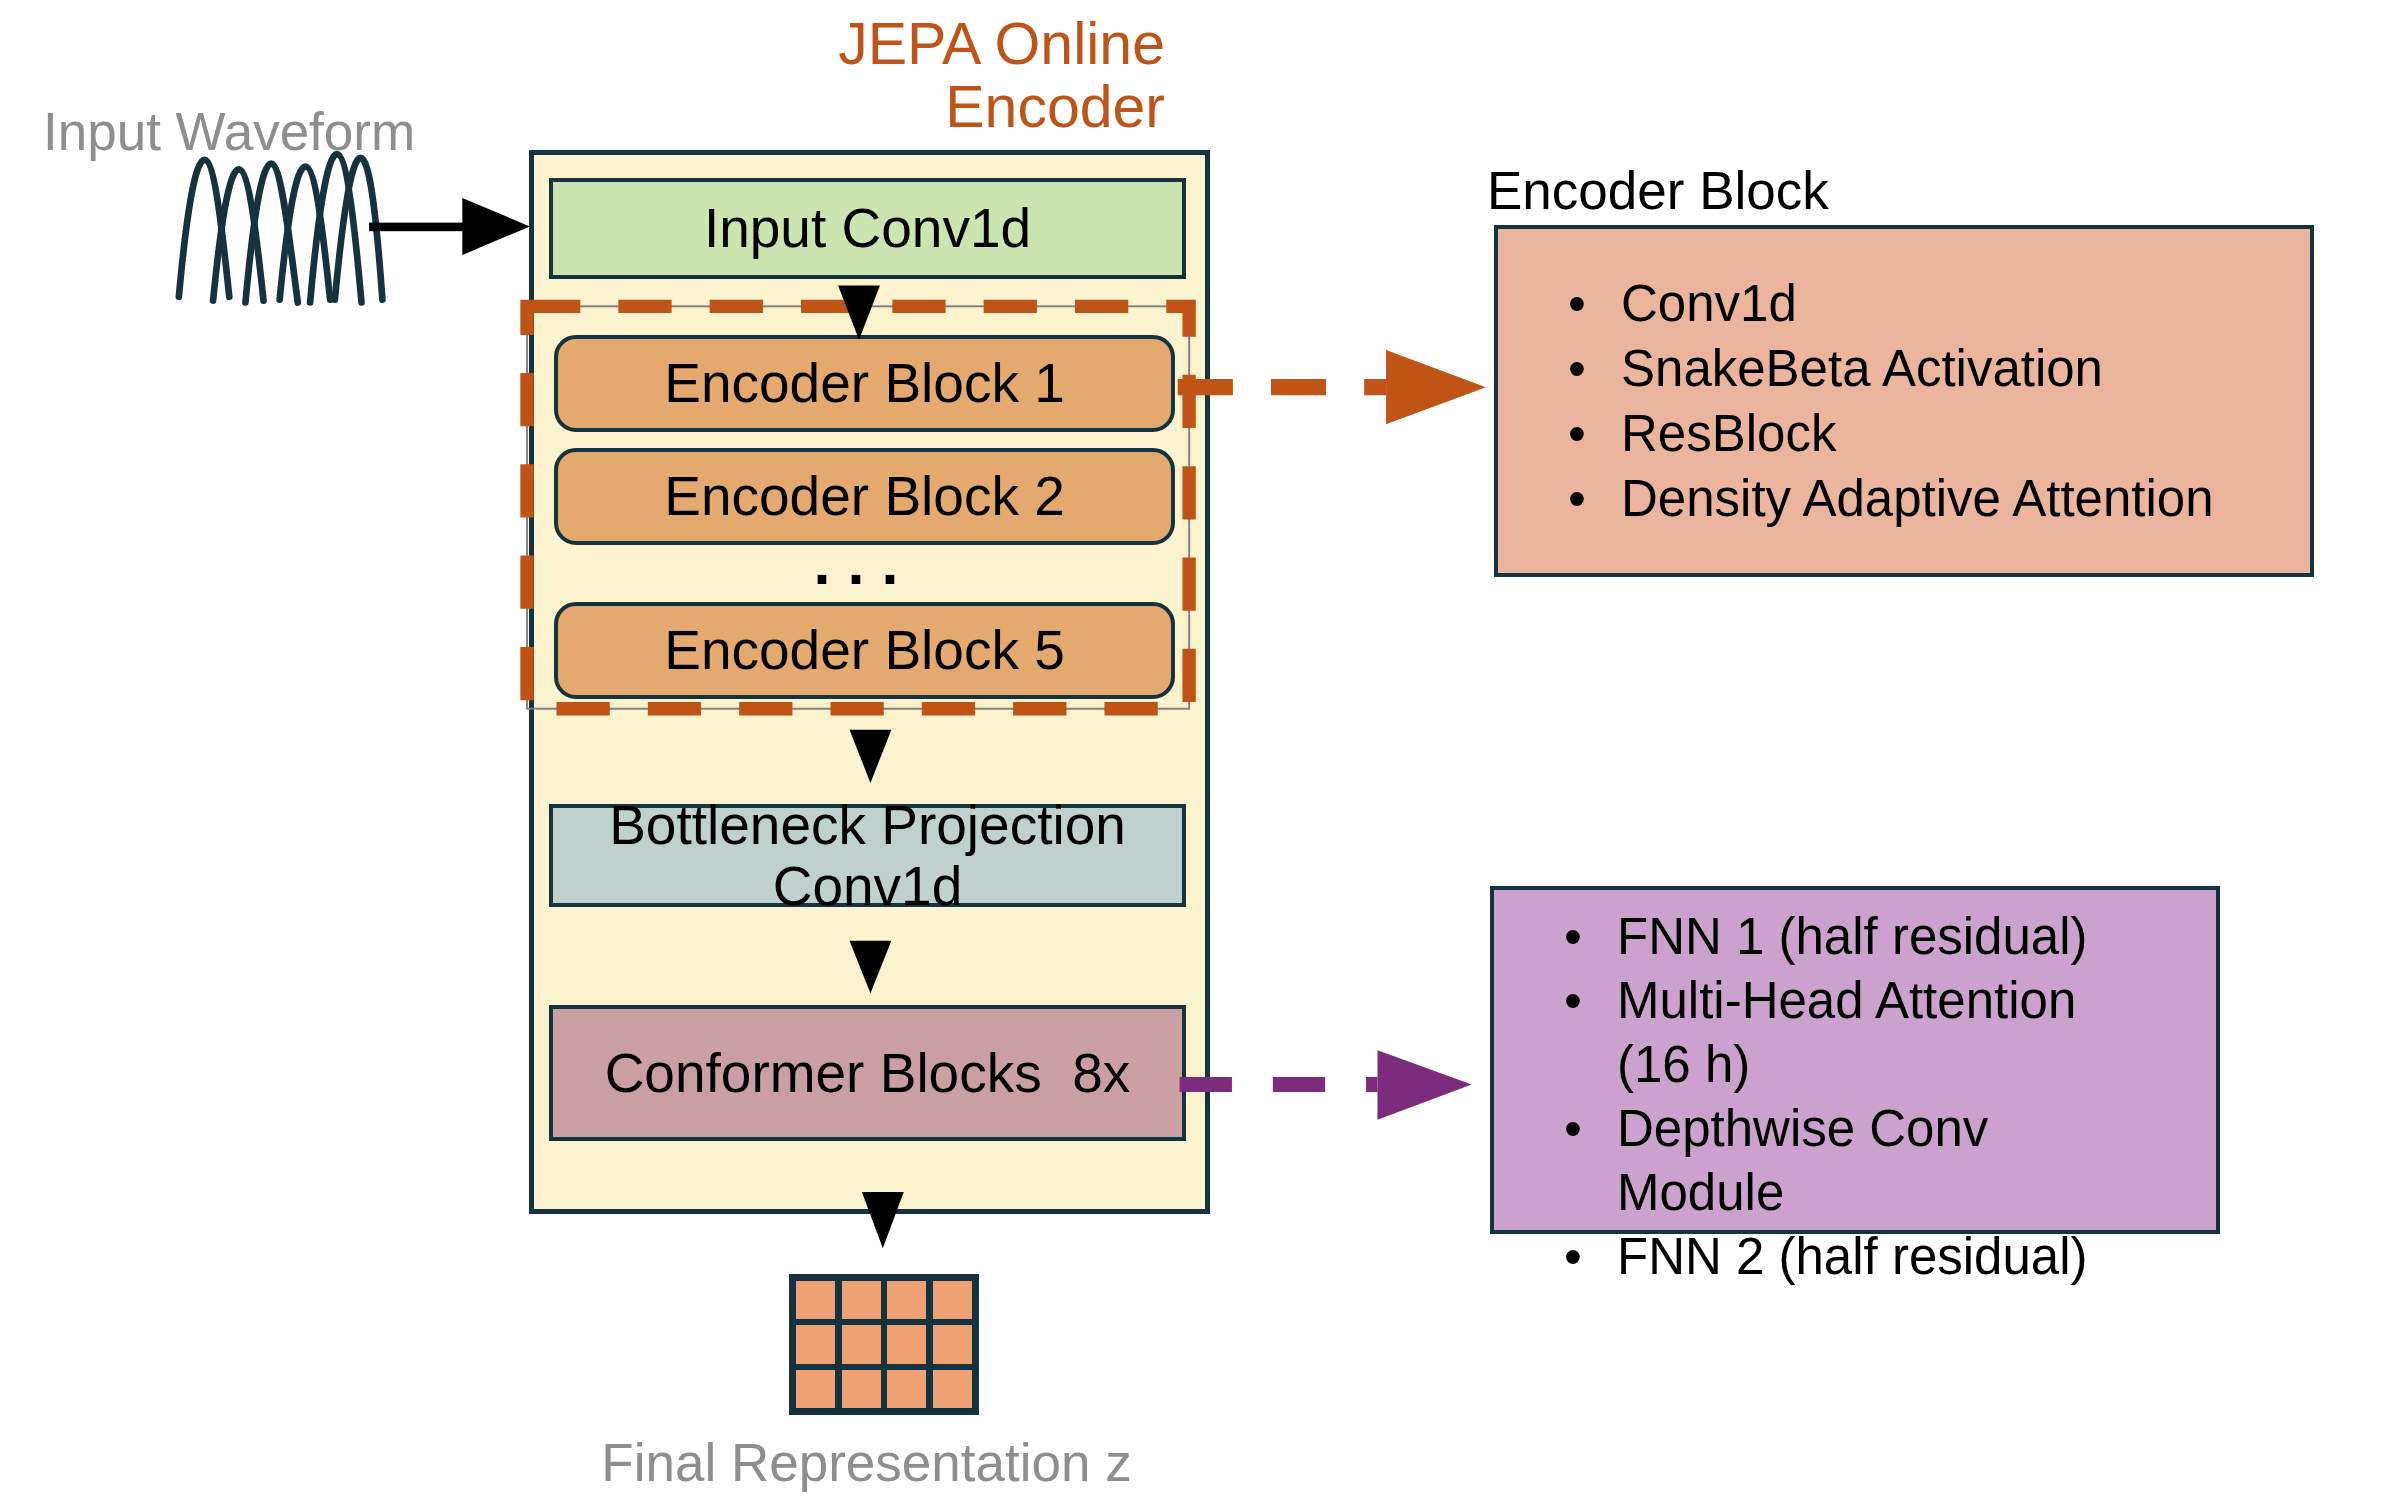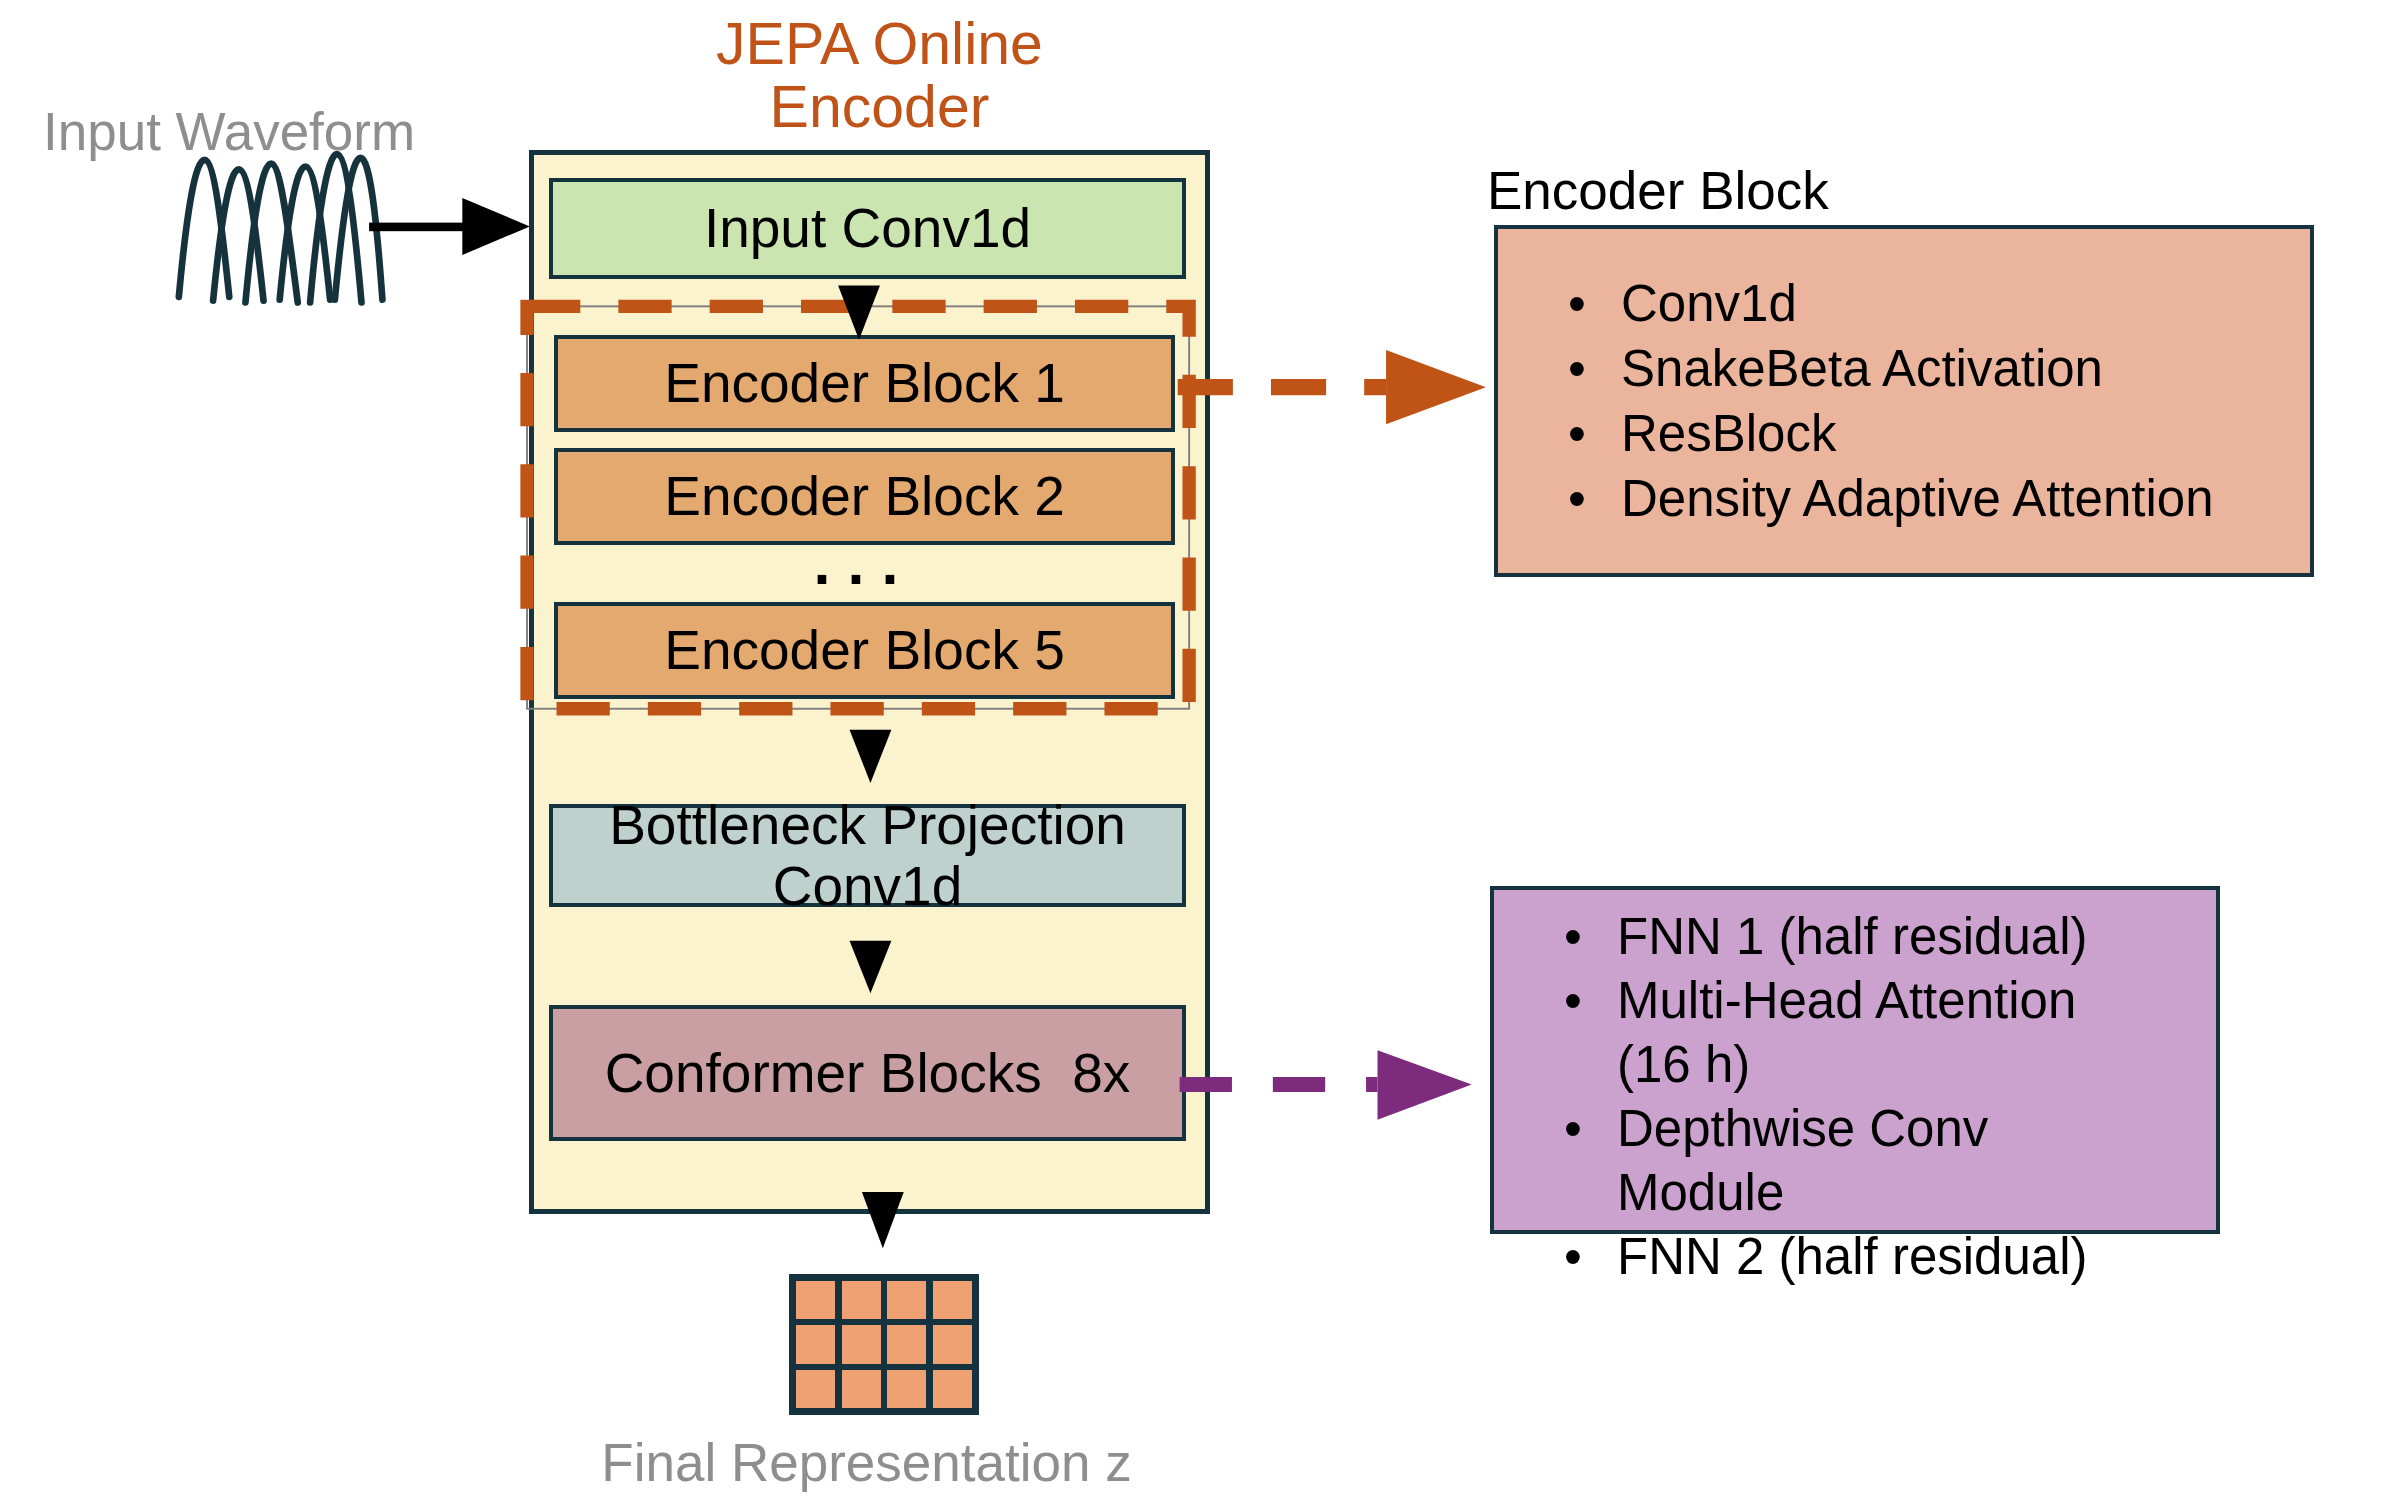--- a/index.html
+++ b/index.html
@@ -1,34 +1,34 @@
 <!DOCTYPE html>
 <html style="font-size:15px"><head>
 <meta charset="utf-8">
 <style>
   html,body{margin:0;padding:0;background:#fff;}
   body{width:2403px;height:1505px;position:relative;overflow:hidden;
        font-family:"Liberation Sans",sans-serif;color:#000;}
   .abs{position:absolute;}
   
-  .title{left:594px;top:13.3px;width:571px;text-align:center;
+  .title{left:594px;top:13.3px;width:571px;text-align:right;
          font-size:59px;line-height:63px;color:#c05318;}
   
   .gray-label{color:#8e8e8e;font-size:53px;}
   .input-wave-label{left:43px;top:89px;width:438px;margin-top:12px;}
   .final-label{left:581px;top:1432px;width:571px;text-align:center;}
   
   .container{left:529px;top:150px;width:681px;height:1064px;
              background:#fbf2ce;border:5.7px solid #14333e;box-sizing:border-box;}
   
   .node{box-sizing:border-box;border:4.8px solid #14333e;
         display:flex;align-items:center;justify-content:center;
         text-align:center;font-size:55px;line-height:61px;z-index:3;}
   .green{left:549px;top:178px;width:637px;height:101px;background:#cbe5b0;}
-  .eb{left:554px;width:621px;height:97px;background:#e4a96e;}
+  .eb{left:554px;width:621px;height:97px;background:#e4a96e;border-radius:22px;}
   .eb1{top:335px;} .eb2{top:448px;} .eb5{top:602px;}
   .dots{left:554px;top:533px;width:621px;text-align:center;z-index:3;
         font-size:61px;font-weight:bold;letter-spacing:17px;line-height:61px;}
   .bottleneck{left:549px;top:804px;width:637px;height:103px;background:#bfd1cd;}
   .conformer{left:549px;top:1005px;width:637px;height:136px;background:#c99fa3;
              white-space:pre;}
   
   .grid{left:789px;top:1274px;width:190px;height:141px;background:#14333e;
         display:grid;gap:6.7px;padding:6.7px;box-sizing:border-box;z-index:3;}
   .grid .cell{background:#f0a173;}

